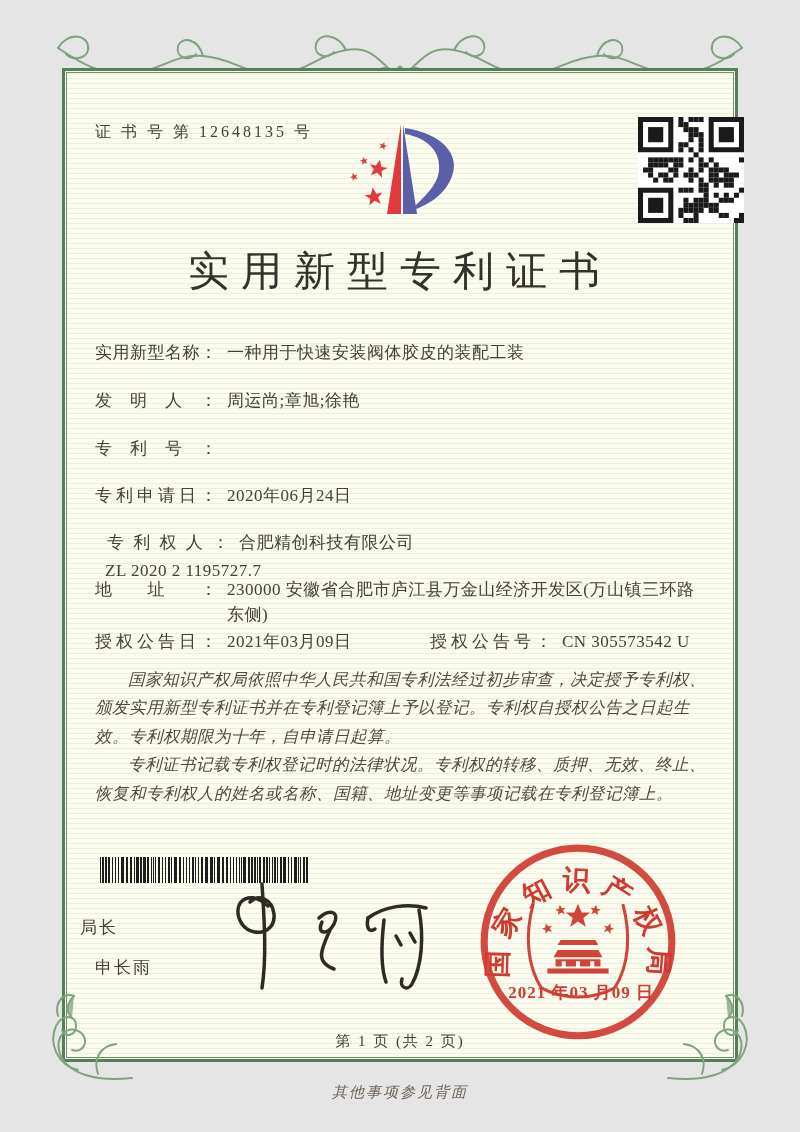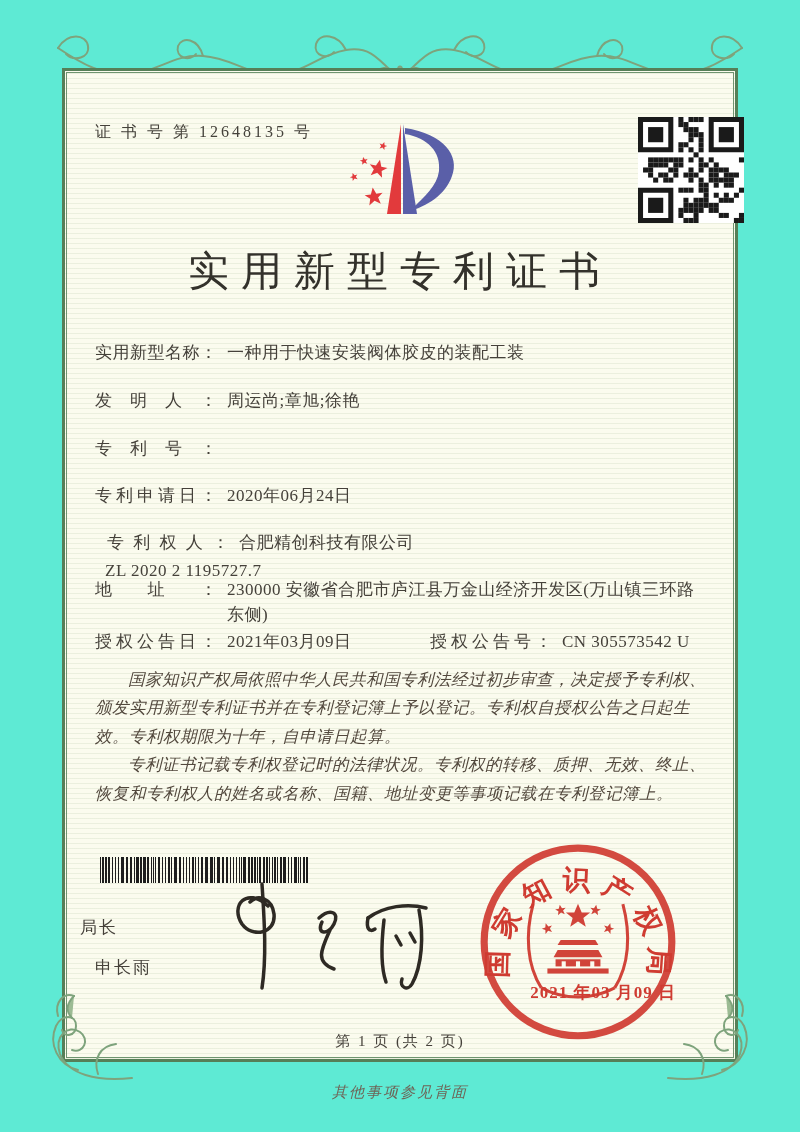--- a/index.html
+++ b/index.html
@@ -1,19 +1,19 @@
 <!DOCTYPE html>
 <html><head>
 <meta charset="utf-8">
 <style>
   * { margin:0; padding:0; box-sizing:border-box; }
   html,body { background:#ffffff; }
   .page {
     position:relative; width:800px; height:1132px; margin:0 auto;
-    background:#5eead4; overflow:hidden;
+    background:#e5e5e5; overflow:hidden;
     font-family:"Liberation Serif","DejaVu Serif",serif;
     color:#45413a;
   }
   .frame {
     position:absolute; left:62px; top:68px; width:676px; height:994px;
     border:3px solid #567f58;
     background-color:#fbfbee;
     background-image:repeating-linear-gradient(0deg, rgba(150,178,136,0.16) 0 1px, rgba(0,0,0,0) 1px 5px);
   }
   .frame-inner { position:absolute; inset:1px; border:1px solid #6f9470; }
@@ -23,21 +23,21 @@
   .frow { position:absolute; left:95px; width:616px; font-size:17px; line-height:1.45; display:flex; align-items:flex-start; }
   .flabel { display:inline-block; width:122px; flex:0 0 122px; text-align:justify; text-align-last:justify; color:#45413a; }
   .fvalue { display:inline-block; margin-left:10px; letter-spacing:0.5px; color:#45413a; }
   .addr-value { max-width:478px; }
   .fpair2 { position:absolute; left:335px; top:0; display:flex; }
   .paras { position:absolute; left:95px; top:666px; width:614px; font-size:16.5px;
            line-height:1.72; font-style:italic; letter-spacing:0.5px; color:#52483d; }
   .paras p { text-indent:2em; }
   .sign-title { position:absolute; left:80px; top:916px; font-size:17px; letter-spacing:2px; }
   .sign-name  { position:absolute; left:95px; top:956px; font-size:17px; letter-spacing:2px; }
-  .seal-date { position:absolute; left:486px; top:981px; width:190px; text-align:right;
+  .seal-date { position:absolute; left:486px; top:981px; width:190px; text-align:center;
                font-size:17px; color:#cf3b31; letter-spacing:1px; font-weight:bold; }
   .page-num { position:absolute; left:0; top:1032px; width:100%; text-align:center;
               font-size:15px; letter-spacing:2px; color:#45413a; }
   .back-note { position:absolute; left:0; top:1083px; width:100%; text-align:center;
                font-size:15px; font-style:italic; letter-spacing:2px; color:#6e6457; }
   .abs { position:absolute; }
   .mirror { transform:scaleX(-1); }
 </style>
 </head>
 <body>

